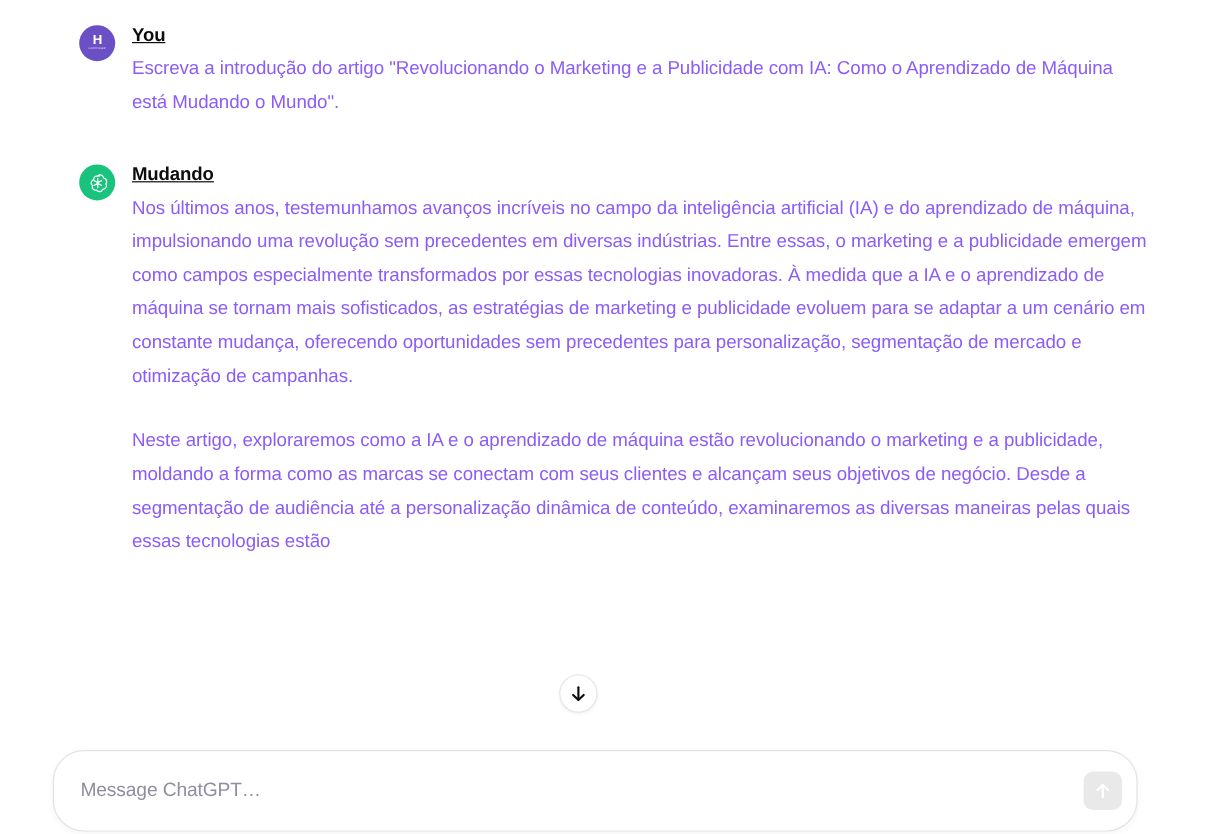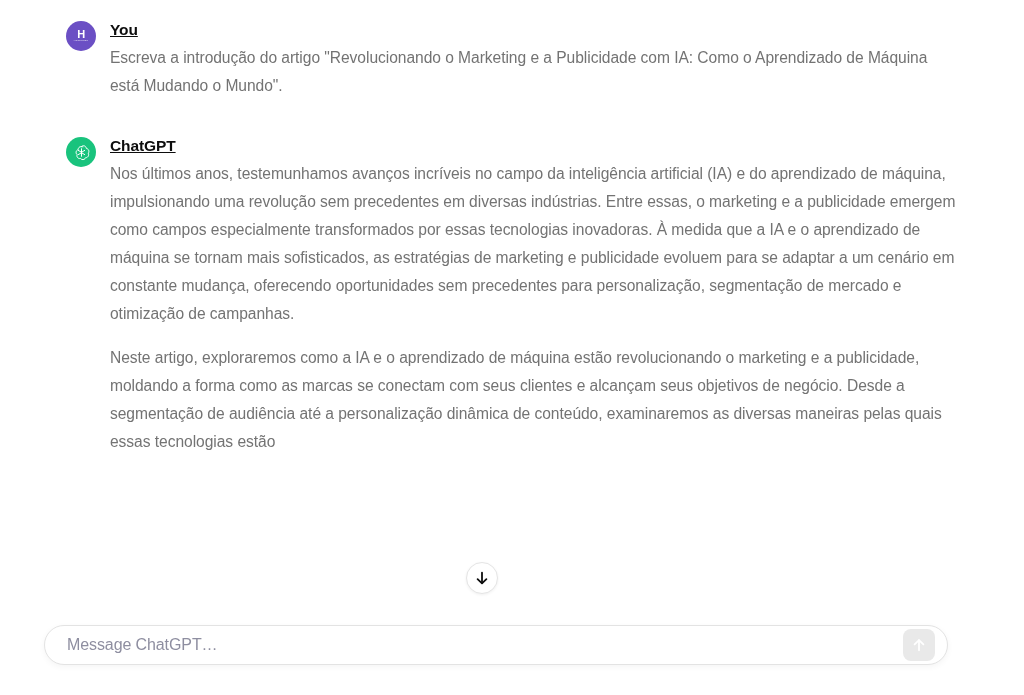--- a/index.html
+++ b/index.html
@@ -97,30 +97,30 @@
     line-height: 21px;
     letter-spacing: -0.1px;
     color: #0d0d0d;
     margin-bottom: 4px;
     text-decoration: underline;
   }
 
   .msg-text {
     font-size: 15.6px;
     line-height: 28px;
-    color: #737373;
+    color: #8b5cf6;
     letter-spacing: -0.05px;
   }
 
   .user-text {
     line-height: 28px;
   }
 
   .para {
-    margin-bottom: 16px;
+    margin-bottom: 26px;
   }
   .para:last-child { margin-bottom: 0; }
 
   .lead {
     margin-bottom: 26px;
   }
 
   
   .scroll-bottom-btn {
     position: absolute;
@@ -149,21 +149,21 @@
     height: 75px;
     background: #ffffff;
     z-index: 30;
   }
 
   .composer {
     position: absolute;
     left: 44px;
     top: 5px;
     width: 904px;
-    height: 40px;
+    height: 68px;
     background: #ffffff;
     border: 1px solid #e3e3e3;
     border-radius: 26px;
     box-shadow: 0 2px 6px rgba(0,0,0,0.045);
     display: flex;
     align-items: center;
     padding: 0 12px 0 22px;
   }
 
   .composer-input {
@@ -220,21 +220,21 @@
     <div class="message">
       <div class="avatar-slot">
         <div class="avatar-gpt">
           <svg width="19" height="19" viewBox="0 0 24 24" fill="none" stroke="#ffffff" stroke-width="1.25" stroke-linecap="round" stroke-linejoin="round" aria-hidden="true">
             <path d="M12 4.4c1.5-1.4 3.9-1.3 5.2.3.5.6.8 1.3.9 2.1 1.9.3 3.3 2 3.2 4 0 .8-.3 1.5-.7 2.1.9 1.7.4 3.9-1.2 5-.7.5-1.5.7-2.3.7-.6 1.8-2.6 2.8-4.5 2.2-.8-.2-1.4-.7-1.9-1.3-1.9.5-3.9-.6-4.4-2.5-.2-.8-.1-1.6.2-2.3-1.5-1.2-1.8-3.4-.6-5 .5-.6 1.1-1.1 1.9-1.3-.1-2 1.4-3.7 3.4-3.8.4 0 .8 0 1.2.1.4-.1.9 0 1.3.1"></path>
             <path d="M12 7.2v9.6M8 9.4l4 2.3 4-2.3M8 14.6l4-2.3 4 2.3"></path>
           </svg>
         </div>
       </div>
       <div class="msg-body">
-        <div class="author">ChatGPT</div>
+        <div class="author">Mudando</div>
         <div class="msg-text para">Nos últimos anos, testemunhamos avanços incríveis no campo da inteligência artificial (IA) e do aprendizado de máquina, impulsionando uma revolução sem precedentes em diversas indústrias. Entre essas, o marketing e a publicidade emergem como campos especialmente transformados por essas tecnologias inovadoras. À medida que a IA e o aprendizado de máquina se tornam mais sofisticados, as estratégias de marketing e publicidade evoluem para se adaptar a um cenário em constante mudança, oferecendo oportunidades sem precedentes para personalização, segmentação de mercado e otimização de campanhas.</div>
         <div class="msg-text para">Neste artigo, exploraremos como a IA e o aprendizado de máquina estão revolucionando o marketing e a publicidade, moldando a forma como as marcas se conectam com seus clientes e alcançam seus objetivos de negócio. Desde a segmentação de audiência até a personalização dinâmica de conteúdo, examinaremos as diversas maneiras pelas quais essas tecnologias estão</div>
       </div>
     </div>
 
   </div>
 </div>
 
 <div class="scroll-bottom-btn">
   <span>

